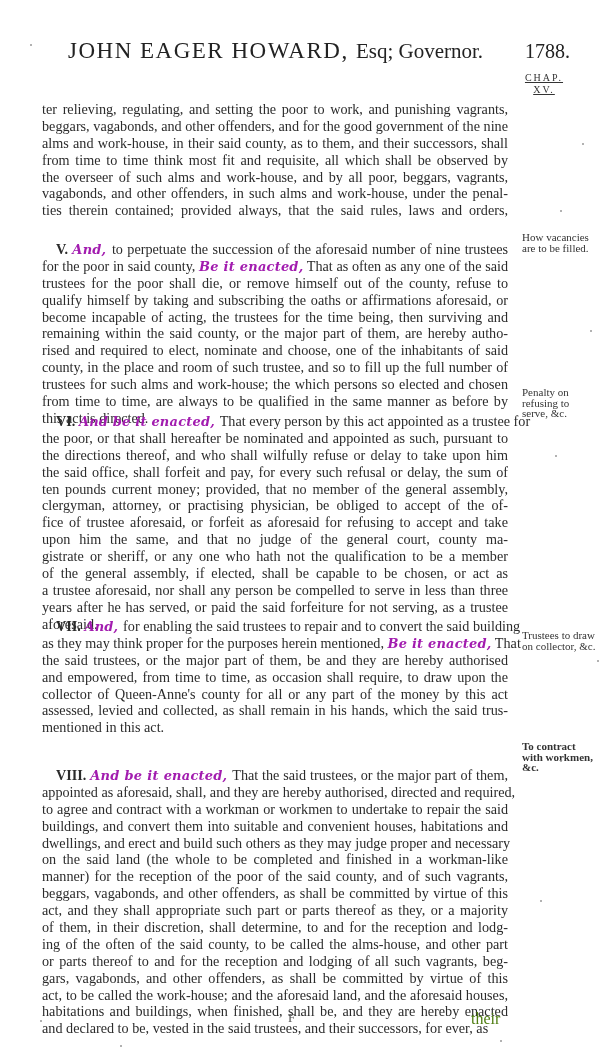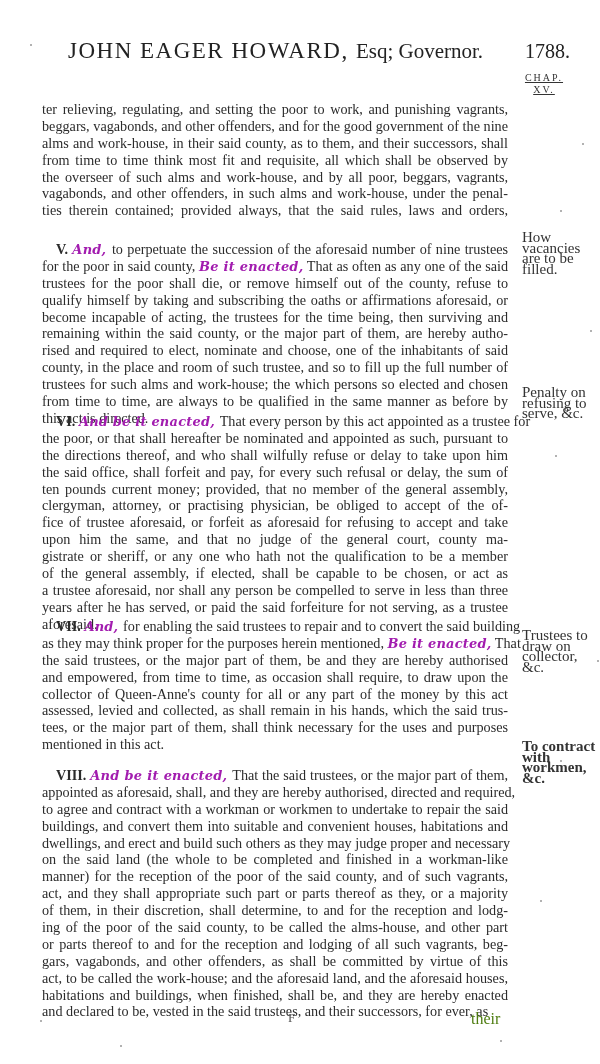--- a/index.html
+++ b/index.html
@@ -18,21 +18,21 @@
   .header-year {
     position: absolute; left: 525px; top: 2px; font-size: 20px; color: #222;
   }
   .para { position: absolute; left: 42px; width: 466px; font-size: 14.2px; line-height: 16.9px; text-align: justify; color: #2b2b2b; margin-top: 28px; }
   .para .line { display: block; text-align: justify; text-align-last: justify; white-space: nowrap; height: 16.9px; overflow: visible; }
   .para .line.last { text-align-last: left; }
   .para .line.indent { padding-left: 14px; }
   .bl { font-family: "DejaVu Serif", serif; font-weight: bold; font-style: italic; font-size: 13px; color: #a21caf; letter-spacing: 0.2px; }
   .sec { font-weight: bold; }
   .margin-note {
-    position: absolute; left: 522px; width: 76px; font-size: 15px; line-height: 10.5px; color: #333;
+    position: absolute; left: 522px; width: 76px; font-size: 11px; line-height: 10.5px; color: #333;
   }
   .chap { position: absolute; left: 522px; top: 72px; font-size: 10px; letter-spacing: 2px; color: #333; text-align: center; width: 44px; line-height: 12px; text-decoration: underline; }
   .sig { position: absolute; left: 288px; top: 1010px; font-size: 13px; color: #555; }
   .catch { position: absolute; left: 471px; top: 1010px; font-size: 16px; color: #4d7c0f; }
   .speck { position: absolute; width: 2px; height: 2px; background: #999; border-radius: 1px; }
 </style>
 </head>
 <body>
 
 <div class="header">
@@ -84,35 +84,35 @@
     <span class="line last">aforesaid.</span>
   </div>
 <div class="margin-note" style="top:387px;">Penalty on refusing to serve, &amp;c.</div>
 <div class="para" id="p3" style="top:590px;">
     <span class="line indent"><span class="sec">VII. </span><span class="bl">And, </span>for enabling the said trustees to repair and to convert the said building</span>
     <span class="line">as they may think proper for the purposes herein mentioned, <span class="bl">Be it enacted,</span> That</span>
     <span class="line">the said trustees, or the major part of them, be and they are hereby authorised</span>
     <span class="line">and empowered, from time to time, as occasion shall require, to draw upon the</span>
     <span class="line">collector of Queen-Anne's county for all or any part of the money by this act</span>
     <span class="line">assessed, levied and collected, as shall remain in his hands, which the said trus-</span>
-    <span class="line">tees, or the major part of them, shall think necessary for the uses and purposes</span>
     <span class="line last">mentioned in this act.</span>
   </div>
 <div class="margin-note" style="top:630px;">Trustees to draw on collector, &amp;c.</div>
 <div class="para" id="p4" style="top:739px;">
     <span class="line indent"><span class="sec">VIII. </span><span class="bl">And be it enacted, </span>That the said trustees, or the major part of them,</span>
     <span class="line">appointed as aforesaid, shall, and they are hereby authorised, directed and required,</span>
     <span class="line">to agree and contract with a workman or workmen to undertake to repair the said</span>
     <span class="line">buildings, and convert them into suitable and convenient houses, habitations and</span>
     <span class="line">dwellings, and erect and build such others as they may judge proper and necessary</span>
     <span class="line">on the said land (the whole to be completed and finished in a workman-like</span>
     <span class="line">manner) for the reception of the poor of the said county, and of such vagrants,</span>
+    <span class="line">beggars, vagabonds, and other offenders, as shall be committed by virtue of this</span>
     <span class="line">act, and they shall appropriate such part or parts thereof as they, or a majority</span>
     <span class="line">of them, in their discretion, shall determine, to and for the reception and lodg-</span>
-    <span class="line">ing of the poor of the said county, to be called the alms-house, and other part</span>
+    <span class="line">ing of the often of the said county, to be called the alms-house, and other part</span>
     <span class="line">or parts thereof to and for the reception and lodging of all such vagrants, beg-</span>
     <span class="line">gars, vagabonds, and other offenders, as shall be committed by virtue of this</span>
     <span class="line">act, to be called the work-house; and the aforesaid land, and the aforesaid houses,</span>
     <span class="line">habitations and buildings, when finished, shall be, and they are hereby enacted</span>
     <span class="line last">and declared to be, vested in the said trustees, and their successors, for ever, as</span>
   </div>
 <div class="margin-note" style="top:741px; font-weight:bold;">To contract with workmen, &amp;c.</div>
 
 <div class="sig">F</div>
 <div class="catch">their</div>

